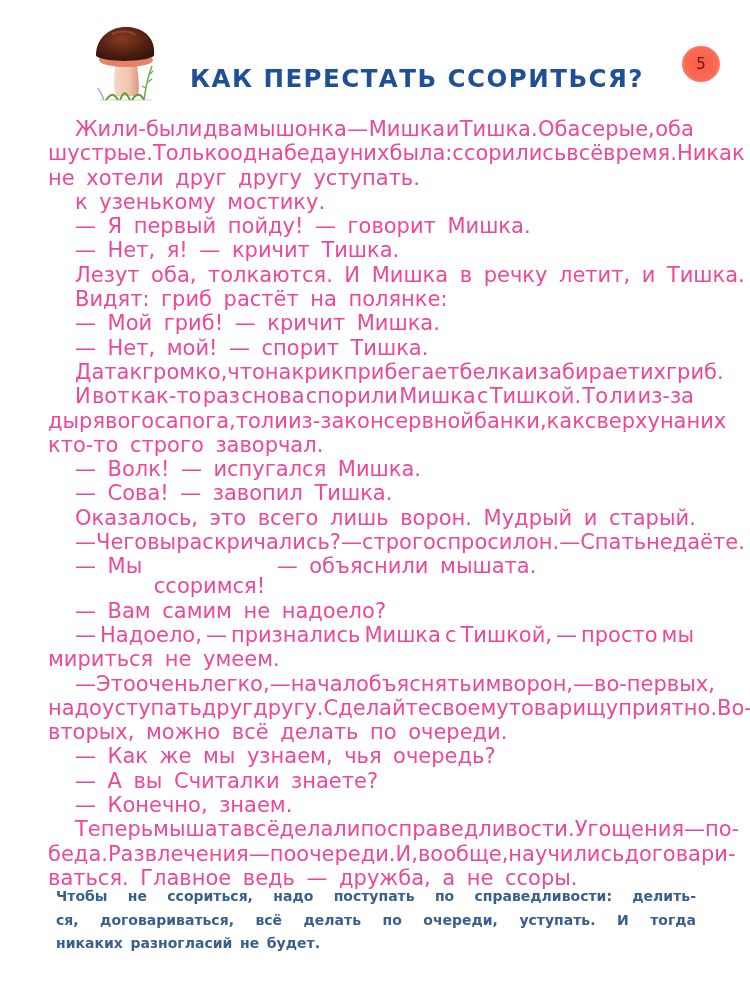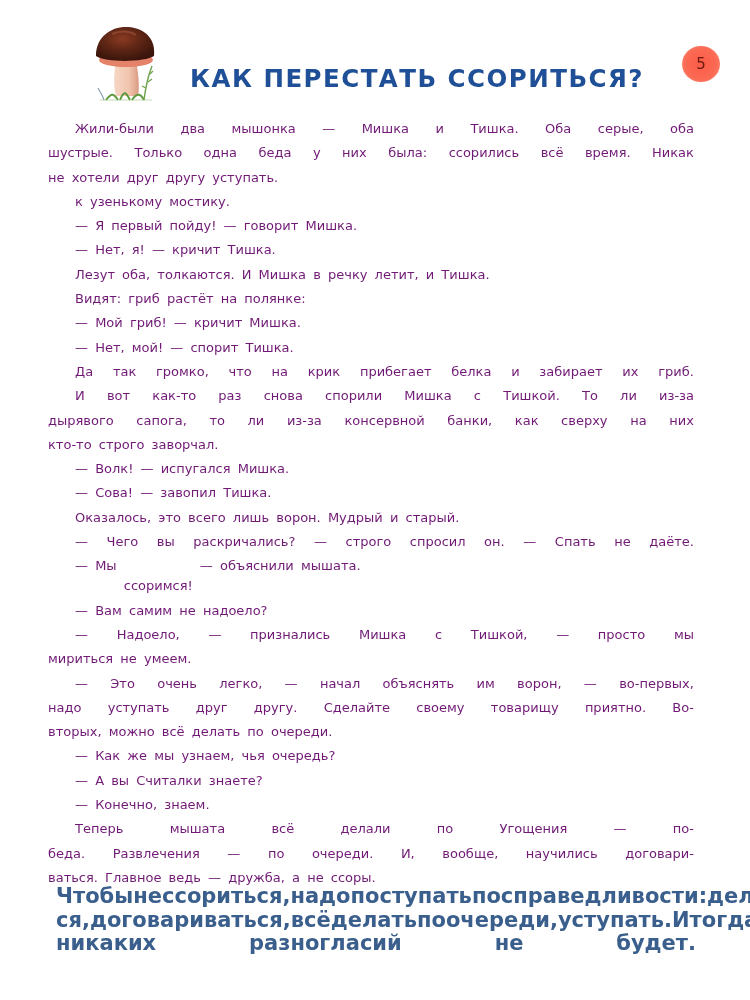--- a/index.html
+++ b/index.html
@@ -1,28 +1,28 @@
 <!DOCTYPE html>
 <html><head>
 <meta charset="utf-8">
 <style>
   html, body { margin: 0; padding: 0; background: #ffffff; }
   body { width: 750px; height: 1000px; position: relative; overflow: hidden; font-family: "DejaVu Sans", sans-serif; color: #2e2e2e; }
   .mushroom { position: absolute; left: 86px; top: 22px; width: 80px; height: 82px; }
   .title { position: absolute; left: 190px; top: 64px; font-family: "DejaVu Sans", sans-serif; font-weight: bold; font-size: 25px; letter-spacing: 1.5px; color: #1f4f96; white-space: nowrap; transform: scaleX(0.98); transform-origin: left; }
   .page-badge { position: absolute; left: 682px; top: 46px; width: 38px; height: 36px; border-radius: 50%; background: radial-gradient(circle at 50% 50%, #fb5b48 0%, #fb6a54 60%, #fda08f 100%); display: flex; align-items: center; justify-content: center; }
   .page-num { font-family: "DejaVu Sans", sans-serif; font-size: 15px; color: #6b1a10; }
-  .story { position: absolute; left: 48px; top: 117px; width: 646px; font-size: 13px; line-height: 24.3px; color: #701a75; }
+  .story { position: absolute; left: 48px; top: 117px; width: 646px; font-size: 21px; line-height: 24.3px; color: #ec4899; }
   .story .line { white-space: nowrap; display: flex; justify-content: space-between; }
   .story .line.last { justify-content: flex-start; }
   .story .line.last span { margin-right: 0; }
   .story .line.indent { padding-left: 27px; }
-  .moral { position: absolute; left: 56px; top: 885px; width: 640px; font-size: 21px; line-height: 23.5px; font-weight: bold; color: #3a5f8c; }
+  .moral { position: absolute; left: 56px; top: 885px; width: 640px; font-size: 14px; line-height: 23.5px; font-weight: bold; color: #3a5f8c; }
   .moral .line { white-space: nowrap; display: flex; justify-content: space-between; }
-  .moral .line.last { justify-content: space-between; }
+  .moral .line.last { justify-content: flex-start; }
 </style>
 </head>
 <body>
 
 <svg class="mushroom" viewBox="0 0 80 82" xmlns="http://www.w3.org/2000/svg">
   <defs>
     <radialGradient id="cap" cx="45%" cy="35%" r="65%">
       <stop offset="0%" stop-color="#8a3a22"></stop>
       <stop offset="55%" stop-color="#5a2414"></stop>
       <stop offset="100%" stop-color="#3a150b"></stop>
@@ -308,20 +308,21 @@
       <span style="margin-right: 0.55em;">—</span>
       <span style="margin-right: 0.55em;">Конечно,</span>
       <span>знаем.</span>
     </div>
     <div class="line indent">
       <span>Теперь</span>
       <span>мышата</span>
       <span>всё</span>
       <span>делали</span>
       <span>по</span>
+      <span>справедливости.</span>
       <span>Угощения</span>
       <span>—</span>
       <span>по-</span>
     </div>
     <div class="line">
       <span>беда.</span>
       <span>Развлечения</span>
       <span>—</span>
       <span>по</span>
       <span>очереди.</span>

